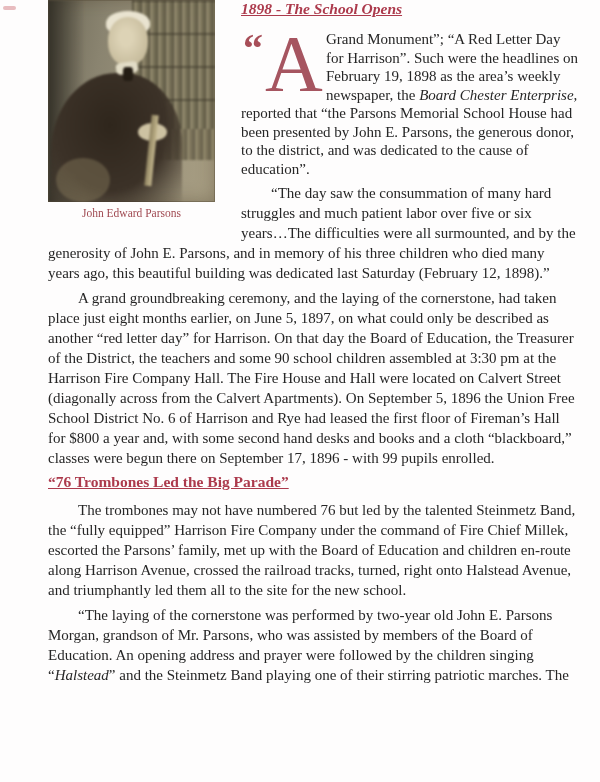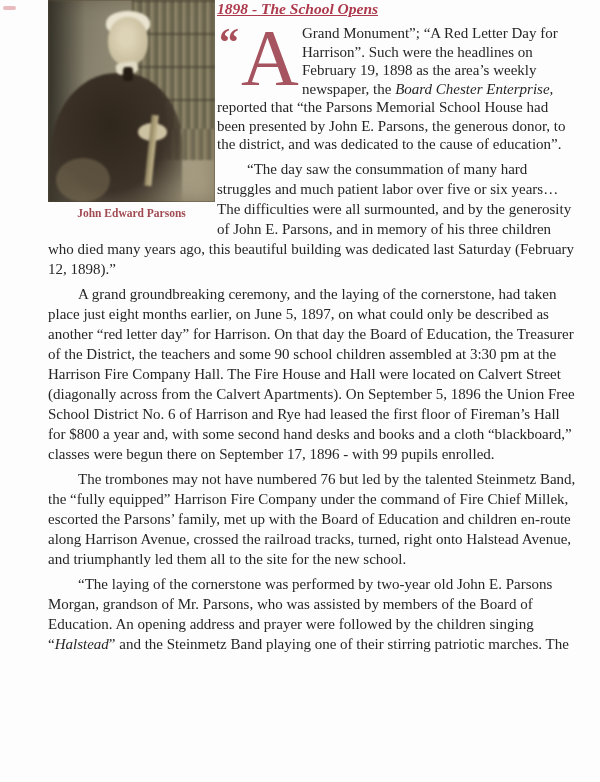--- a/index.html
+++ b/index.html
@@ -9,21 +9,21 @@
   }
   .page{position:relative;width:600px;height:782px;}
   .scan-mark{position:absolute;left:3px;top:6px;width:13px;height:4px;
     background:#e8bcbf;border-radius:2px;}
   .doc-title{
     margin:46px 22px 13px 48px;font-size:18px;line-height:23px;
     font-weight:bold;font-style:italic;color:#9e3e4e;letter-spacing:.2px;
   }
   .content{margin:0 22px 0 48px;width:530px;font-size:15px;line-height:20px;}
   
-  .figure{float:left;width:167px;height:232px;margin:0 2px 0 0;font-weight:bold;}
+  .figure{float:left;width:167px;height:232px;margin:0 26px 0 0;}
   .photo{
     position:relative;width:167px;height:202px;overflow:hidden;
     box-shadow:inset 0 0 0 1px rgba(90,80,60,.45), inset 0 0 18px rgba(60,50,30,.35);
     background:linear-gradient(100deg,#6f6a58 0%,#8a8470 30%,#9c947c 62%,#a89e83 100%);
   }
   .photo .art{position:absolute;inset:0;filter:blur(1.2px);}
   .ph-books{position:absolute;left:50%;top:0;right:0;height:64%;opacity:.85;
     background:
       repeating-linear-gradient(180deg, rgba(40,35,25,.55) 0 2px, rgba(0,0,0,0) 2px 33px),
       repeating-linear-gradient(90deg,#55503c 0 2px,#8c8468 2px 5px,#6e684f 5px 8px);}
@@ -49,21 +49,21 @@
     background:linear-gradient(90deg,#8d815f,#c4b78e);transform:rotate(6deg);}
   .ph-hand{position:absolute;left:54%;top:61%;width:17%;height:9%;
     background:#cdc2a2;border-radius:50%;}
   .figure figcaption, .fig-caption{
     display:block;margin-top:5px;text-align:center;font-size:11.5px;
     line-height:13px;color:#a04a52;
   }
   
   .h-red{
     font-size:15.5px;line-height:17px;font-weight:bold;color:#ac3a4c;
-    text-decoration:underline;margin:0 0 7px 0;
+    text-decoration:underline;margin:0 0 13px 0;
   }
   .h-italic{font-style:italic;}
   .h-trombones{margin:3px 0 10px 0;}
   
   p{margin:0 0 5px 0;text-align:left;}
   p.indent{text-indent:30px;}
   .dropcap-para{line-height:18.5px;margin:0 0 5px 0;}
   .drop-box{
     float:left;width:85px;height:72px;display:flex;align-items:flex-start;
   }
@@ -112,19 +112,20 @@
         <span class="open-quote">“</span>
         <span class="drop-letter">A</span>
       </span>
       <span>Grand Monument”; “A Red Letter Day for Harrison”. Such were the headlines on February 19, 1898 as the area’s weekly newspaper, the <i>Board Chester Enterprise,</i> reported that “the Parsons Memorial School House had been presented by John E. Parsons, the generous donor, to the district, and was dedicated to the cause of education”.</span>
     </p>
 
     <p class="indent">“The day saw the consummation of many hard struggles and much patient labor over five or six years…The difficulties were all surmounted, and by the generosity of John E. Parsons, and in memory of his three children who died many years ago, this beautiful building was dedicated last Saturday (February 12, 1898).”</p>
 
     <p class="indent">A grand groundbreaking ceremony, and the laying of the cornerstone, had taken place just eight months earlier, on June 5, 1897, on what could only be described as another “red letter day” for Harrison. On that day the Board of Education, the Treasurer of the District, the teachers and some 90 school children assembled at 3:30 pm at the Harrison Fire Company Hall. The Fire House and Hall were located on Calvert Street (diagonally across from the Calvert Apartments). On September 5, 1896 the Union Free School District No. 6 of Harrison and Rye had leased the first floor of Fireman’s Hall for $800 a year and, with some second hand desks and books and a cloth “blackboard,” classes were begun there on September 17, 1896 - with 99 pupils enrolled.</p>
 
+    <div class="h-red h-trombones">“76 Trombones Led the Big Parade”</div>
 
     <p class="indent">The trombones may not have numbered 76 but led by the talented Steinmetz Band, the “fully equipped” Harrison Fire Company under the command of Fire Chief Millek, escorted the Parsons’ family, met up with the Board of Education and children en-route along Harrison Avenue, crossed the railroad tracks, turned, right onto Halstead Avenue, and triumphantly led them all to the site for the new school.</p>
 
     <p class="indent">“The laying of the cornerstone was performed by two-year old John E. Parsons Morgan, grandson of Mr. Parsons, who was assisted by members of the Board of Education. An opening address and prayer were followed by the children singing “<i>Halstead</i>” and the Steinmetz Band playing one of their stirring patriotic marches. The</p>
 
   </div>
 </div>
 
 </body></html>

